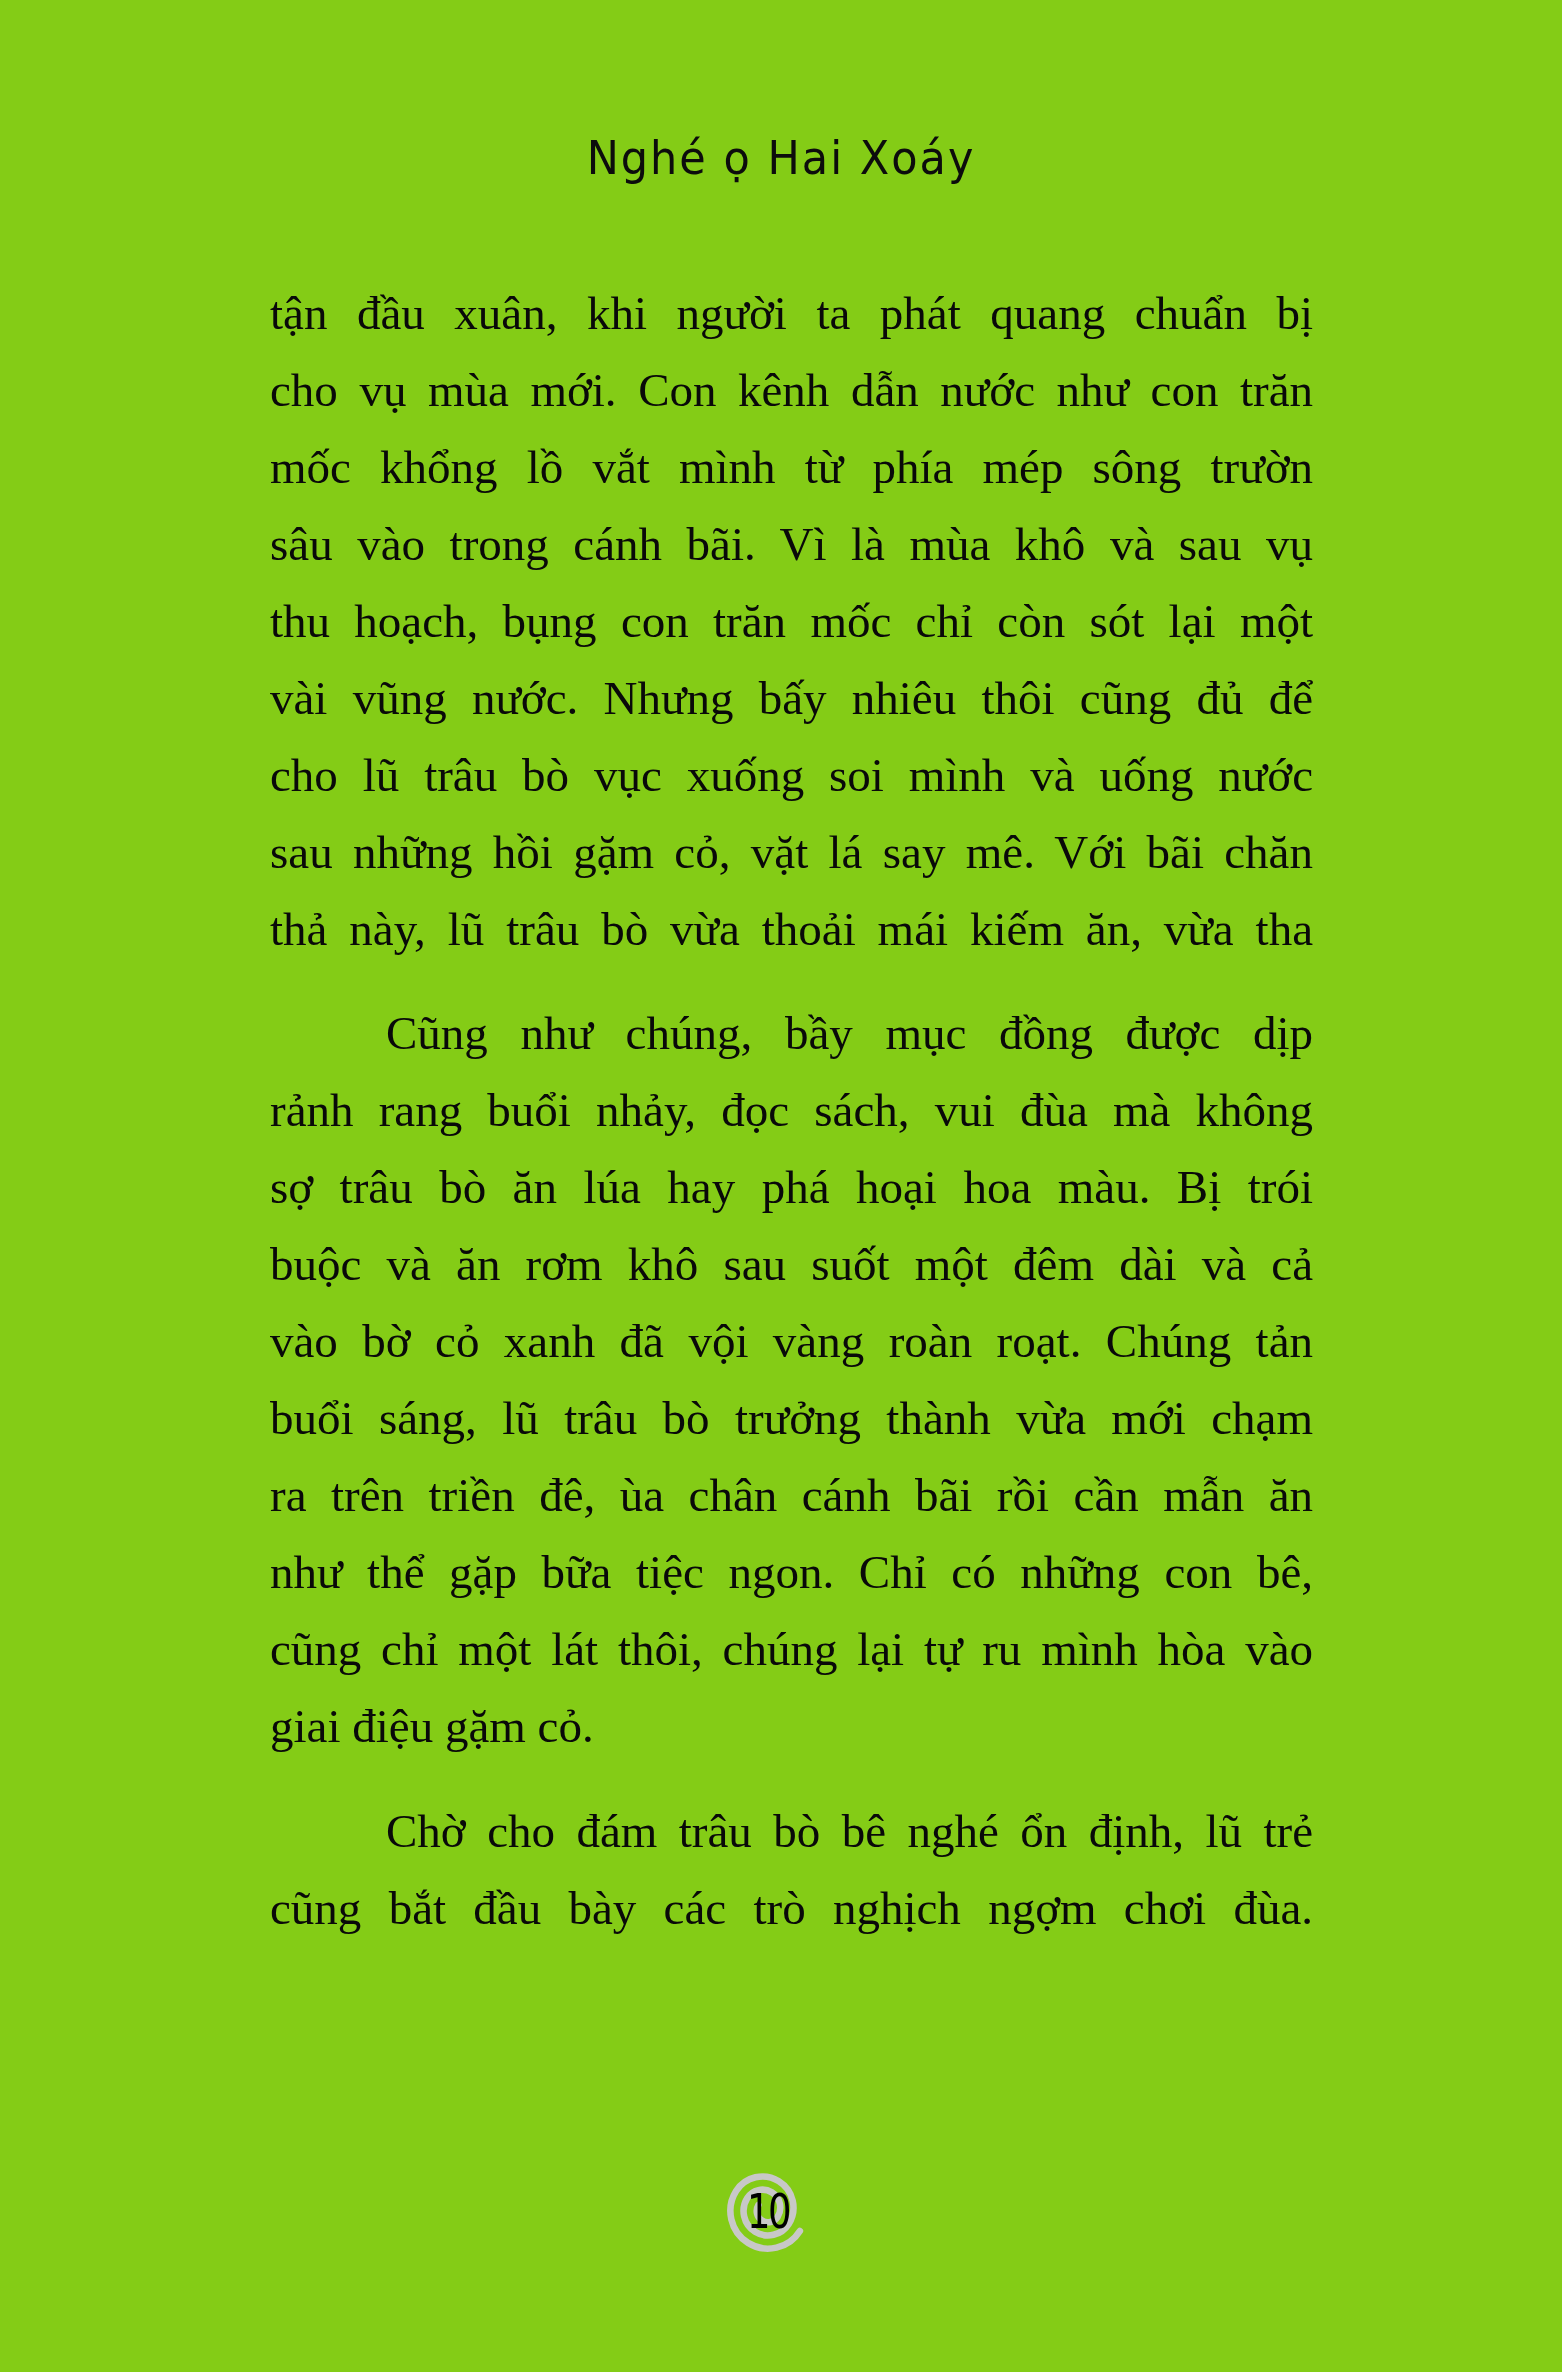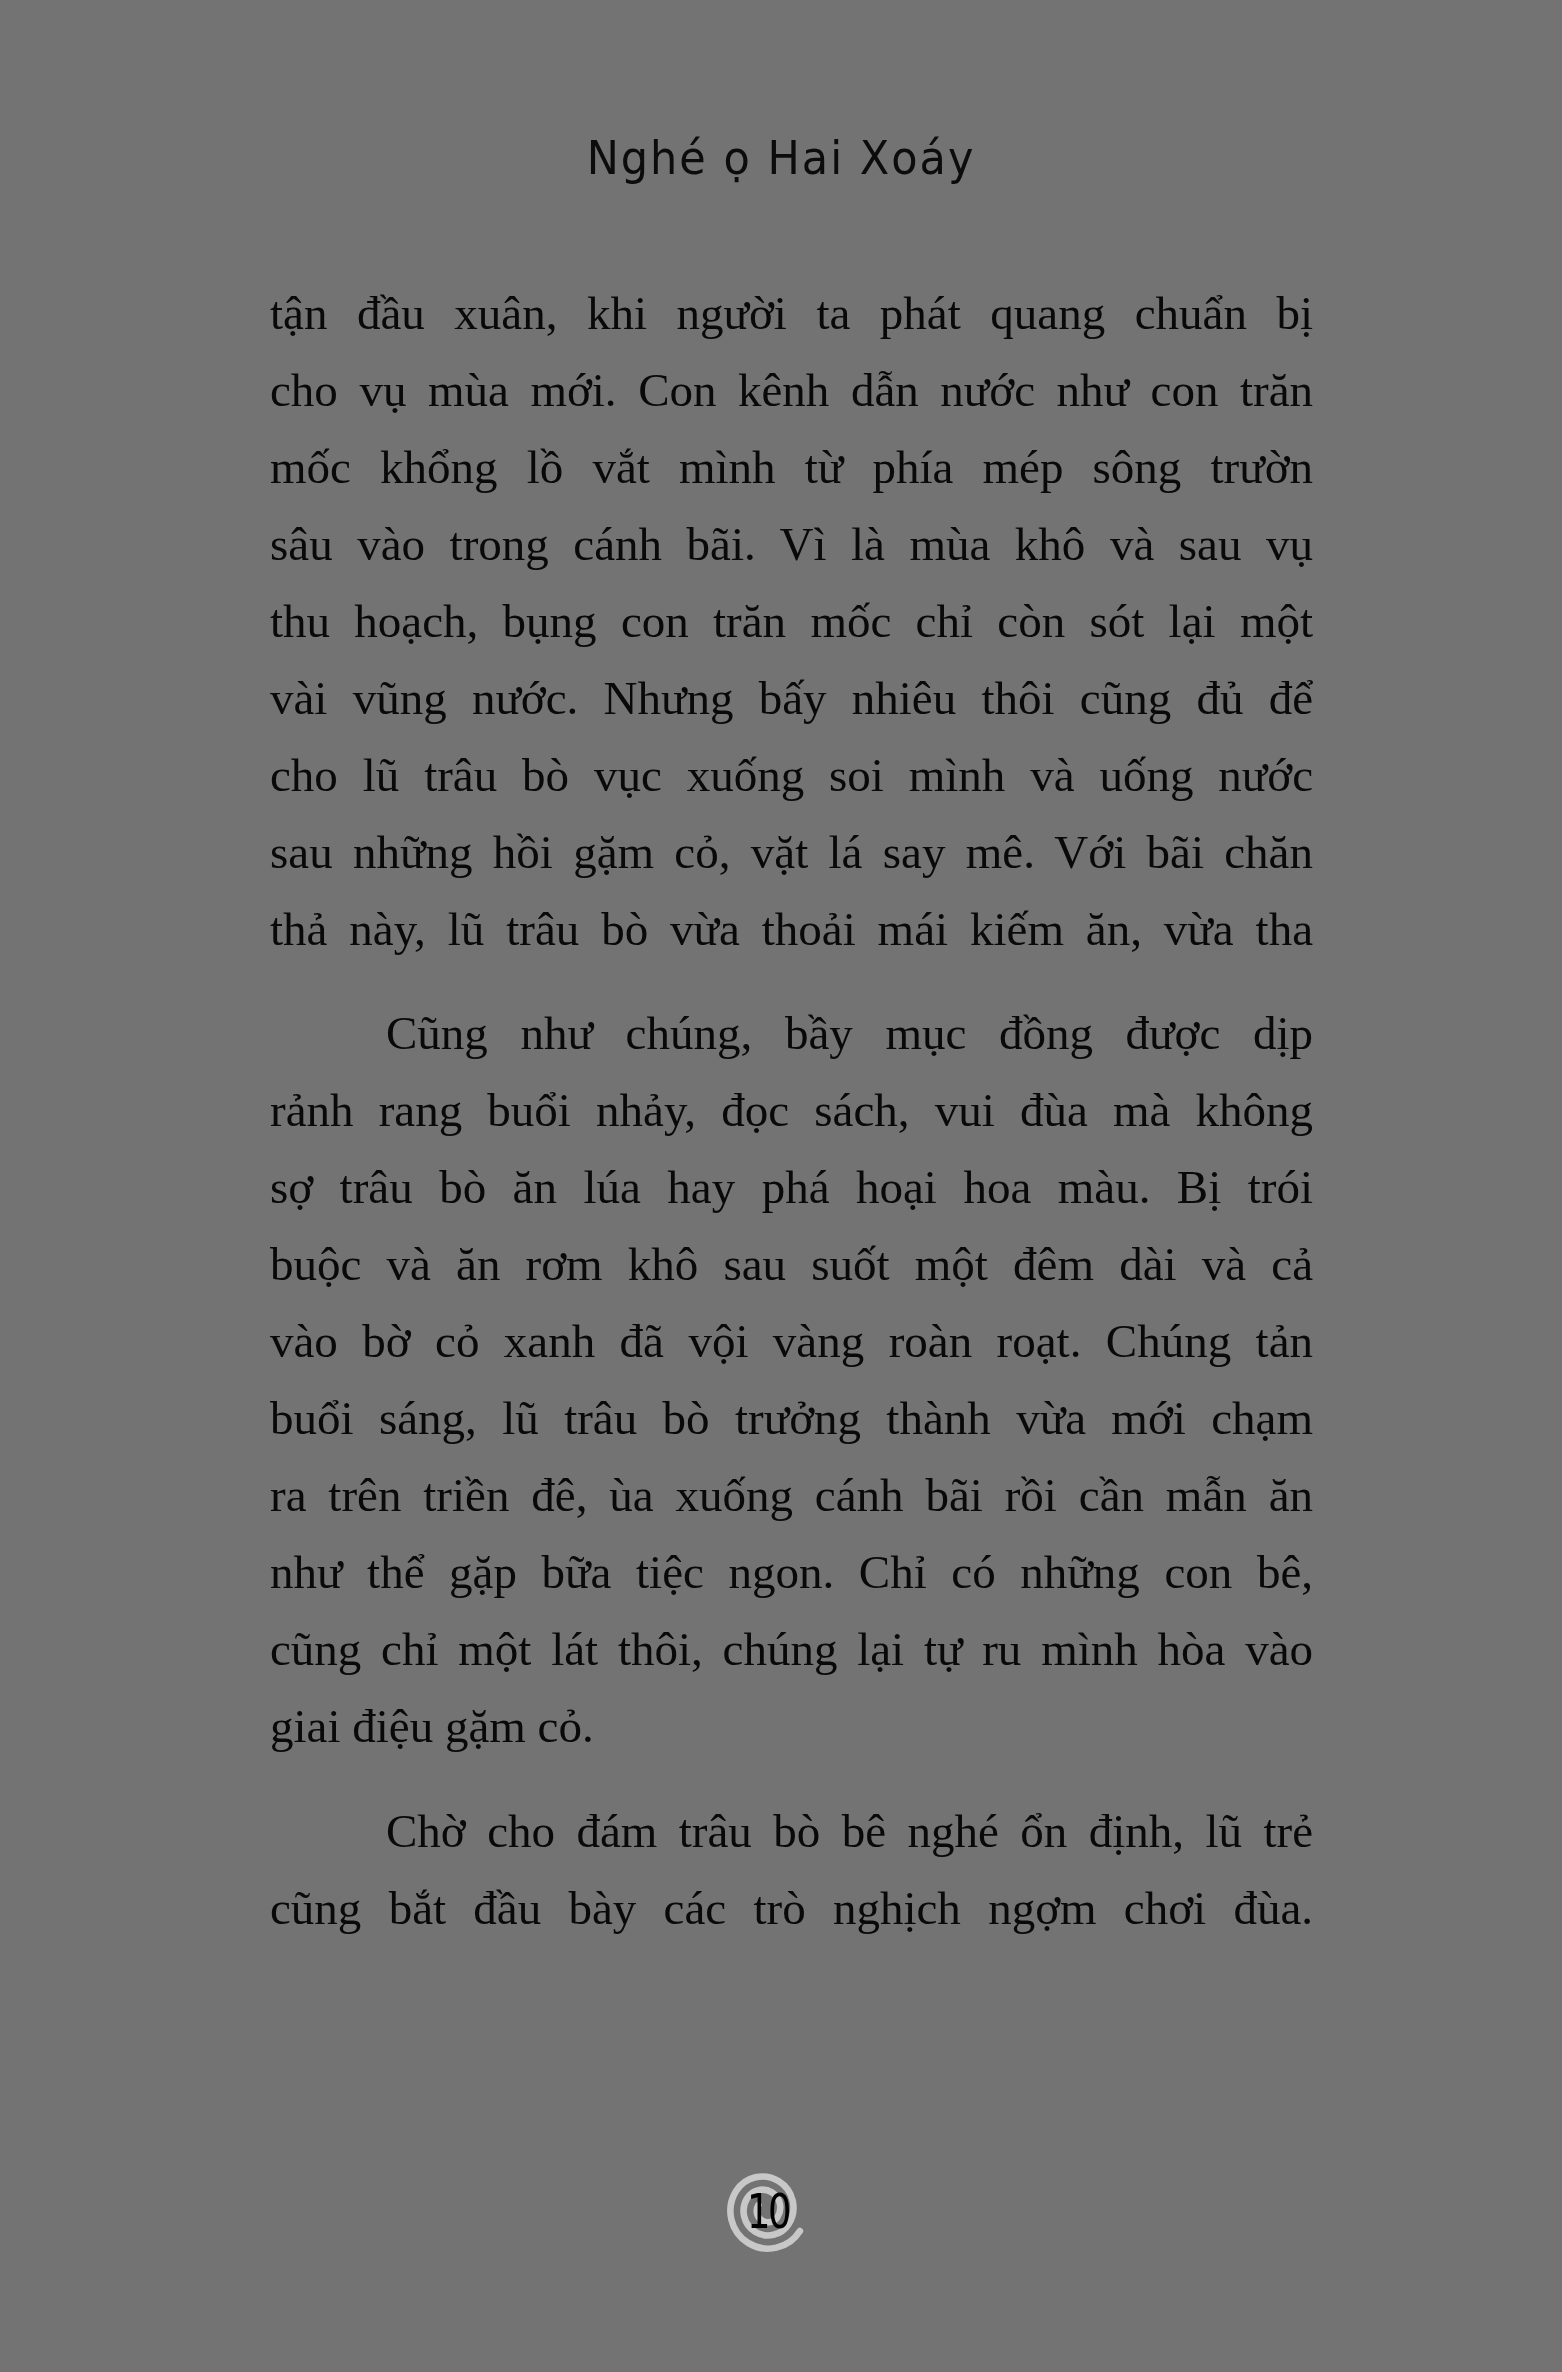--- a/index.html
+++ b/index.html
@@ -1,20 +1,20 @@
 <!DOCTYPE html>
 <html><head>
 <meta charset="utf-8">
 <style>
   html,body { margin:0; padding:0; background:#e8e8e8; }
   .page {
     position:relative;
     width:1562px; height:2373px;
     margin:0 auto;
-    background:#737373;
+    background:#84cc16;
     color:#0a0a0a;
     font-family:"Liberation Serif", serif;
     overflow:hidden;
   }
   .running-header {
     position:absolute;
     top:133px; left:0; width:100%;
     text-align:center;
     font-family:"DejaVu Sans", sans-serif;
     font-size:43px;
@@ -83,21 +83,21 @@
         <div class="text-line">sau những hồi gặm cỏ, vặt lá say mê. Với bãi chăn</div>
         <div class="text-line">thả này, lũ trâu bò vừa thoải mái kiếm ăn, vừa tha</div>
       </div>
       <div class="paragraph">
         <div class="text-line indent">Cũng như chúng, bầy mục đồng được dịp</div>
         <div class="text-line">rảnh rang buổi nhảy, đọc sách, vui đùa mà không</div>
         <div class="text-line">sợ trâu bò ăn lúa hay phá hoại hoa màu. Bị trói</div>
         <div class="text-line">buộc và ăn rơm khô sau suốt một đêm dài và cả</div>
         <div class="text-line">vào bờ cỏ xanh đã vội vàng roàn roạt. Chúng tản</div>
         <div class="text-line">buổi sáng, lũ trâu bò trưởng thành vừa mới chạm</div>
-        <div class="text-line">ra trên triền đê, ùa xuống cánh bãi rồi cần mẫn ăn</div>
+        <div class="text-line">ra trên triền đê, ùa chân cánh bãi rồi cần mẫn ăn</div>
         <div class="text-line">như thể gặp bữa tiệc ngon. Chỉ có những con bê,</div>
         <div class="text-line">cũng chỉ một lát thôi, chúng lại tự ru mình hòa vào</div>
         <div class="text-line no-stretch">giai điệu gặm cỏ.</div>
       </div>
       <div class="paragraph">
         <div class="text-line indent">Chờ cho đám trâu bò bê nghé ổn định, lũ trẻ</div>
         <div class="text-line">cũng bắt đầu bày các trò nghịch ngợm chơi đùa.</div>
       </div>
     </div>
 

